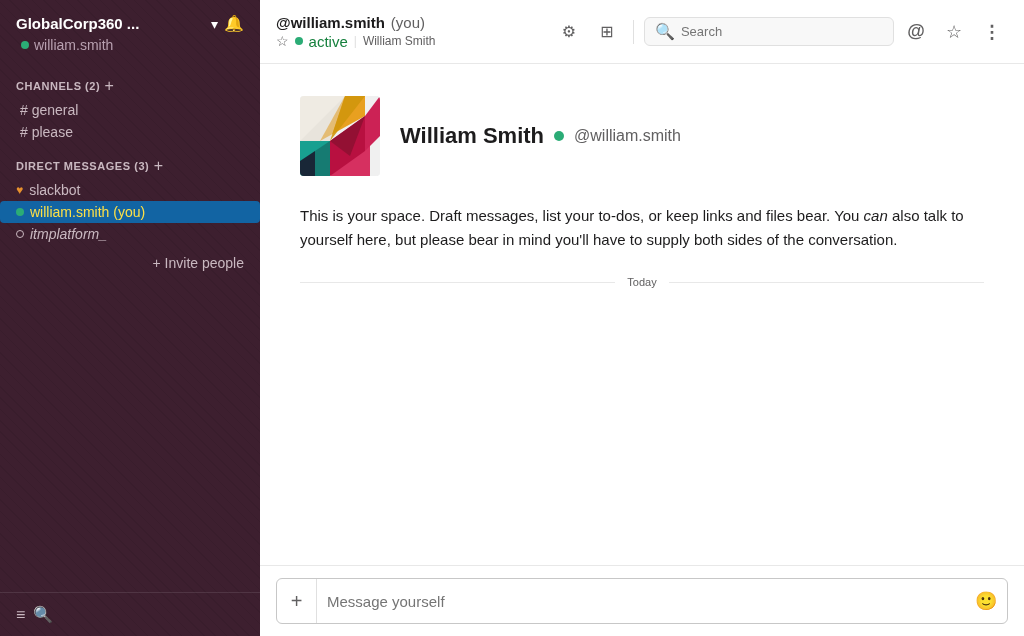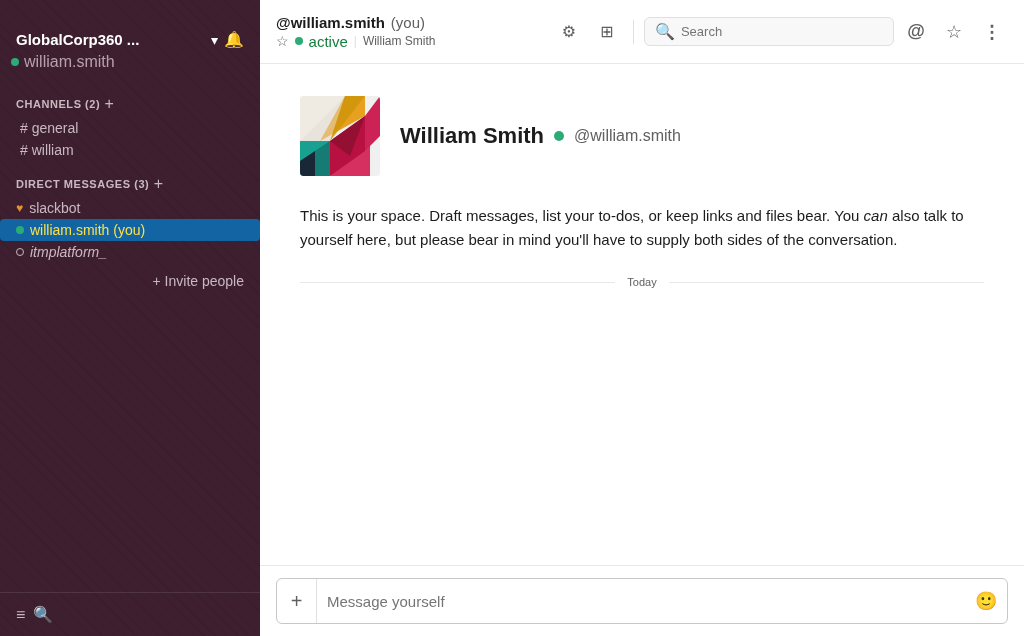--- a/index.html
+++ b/index.html
@@ -20,42 +20,41 @@
       display: flex;
       flex-direction: column;
       color: #c9b8c0;
       height: 100%;
     }
 
     .sidebar-header {
       display: flex;
       align-items: center;
       padding: 14px 16px 4px;
-      margin-top: 16px;
     }
 
     .sidebar-workspace {
       font-size: 15px;
       font-weight: 700;
       color: #fff;
       flex: 1;
       white-space: nowrap;
       overflow: hidden;
       text-overflow: ellipsis;
     }
 
     .sidebar-header-icons {
       display: flex;
       align-items: center;
       gap: 6px;
     }
 
     .sidebar-username {
-      padding: 0 11px 10px;
-      font-size: 16px;
+      padding: 0 21px 10px;
+      font-size: 14px;
       color: #b8a0b0;
       display: flex;
       align-items: center;
       gap: 5px;
     }
 
     .online-dot {
       width: 8px; height: 8px;
       border-radius: 50%;
       background: #2bac76;
@@ -383,21 +382,21 @@
 
   <div class="sidebar-section">
     <span class="sidebar-section-label">CHANNELS (2)</span>
     <button class="sidebar-add-btn">+</button>
   </div>
 
   <div class="sidebar-channel">
     <span># general</span>
   </div>
   <div class="sidebar-channel">
-    <span># william</span>
+    <span># please</span>
   </div>
 
   <div class="sidebar-section">
     <span class="sidebar-section-label">DIRECT MESSAGES (3)</span>
     <button class="sidebar-add-btn">+</button>
   </div>
 
   <div class="sidebar-dm">
     <span class="heart-icon">♥</span>
     <span>slackbot</span>

